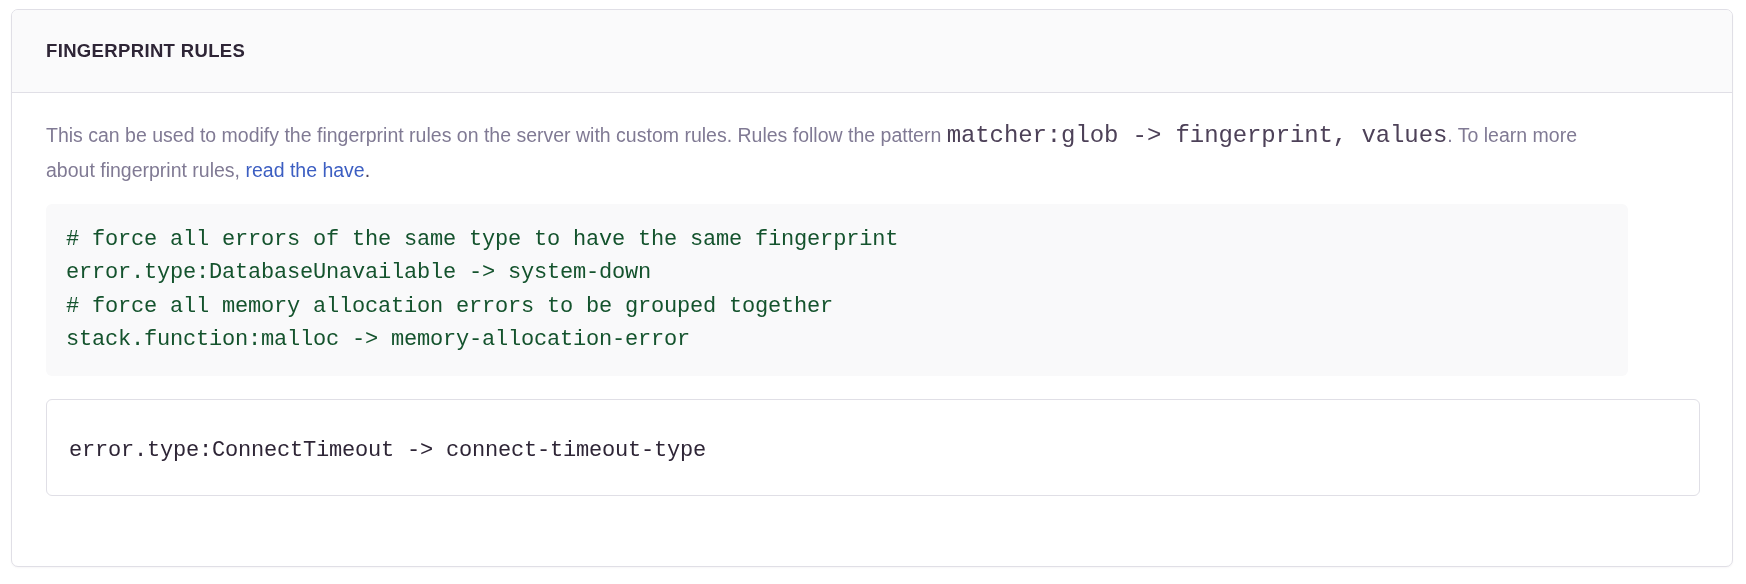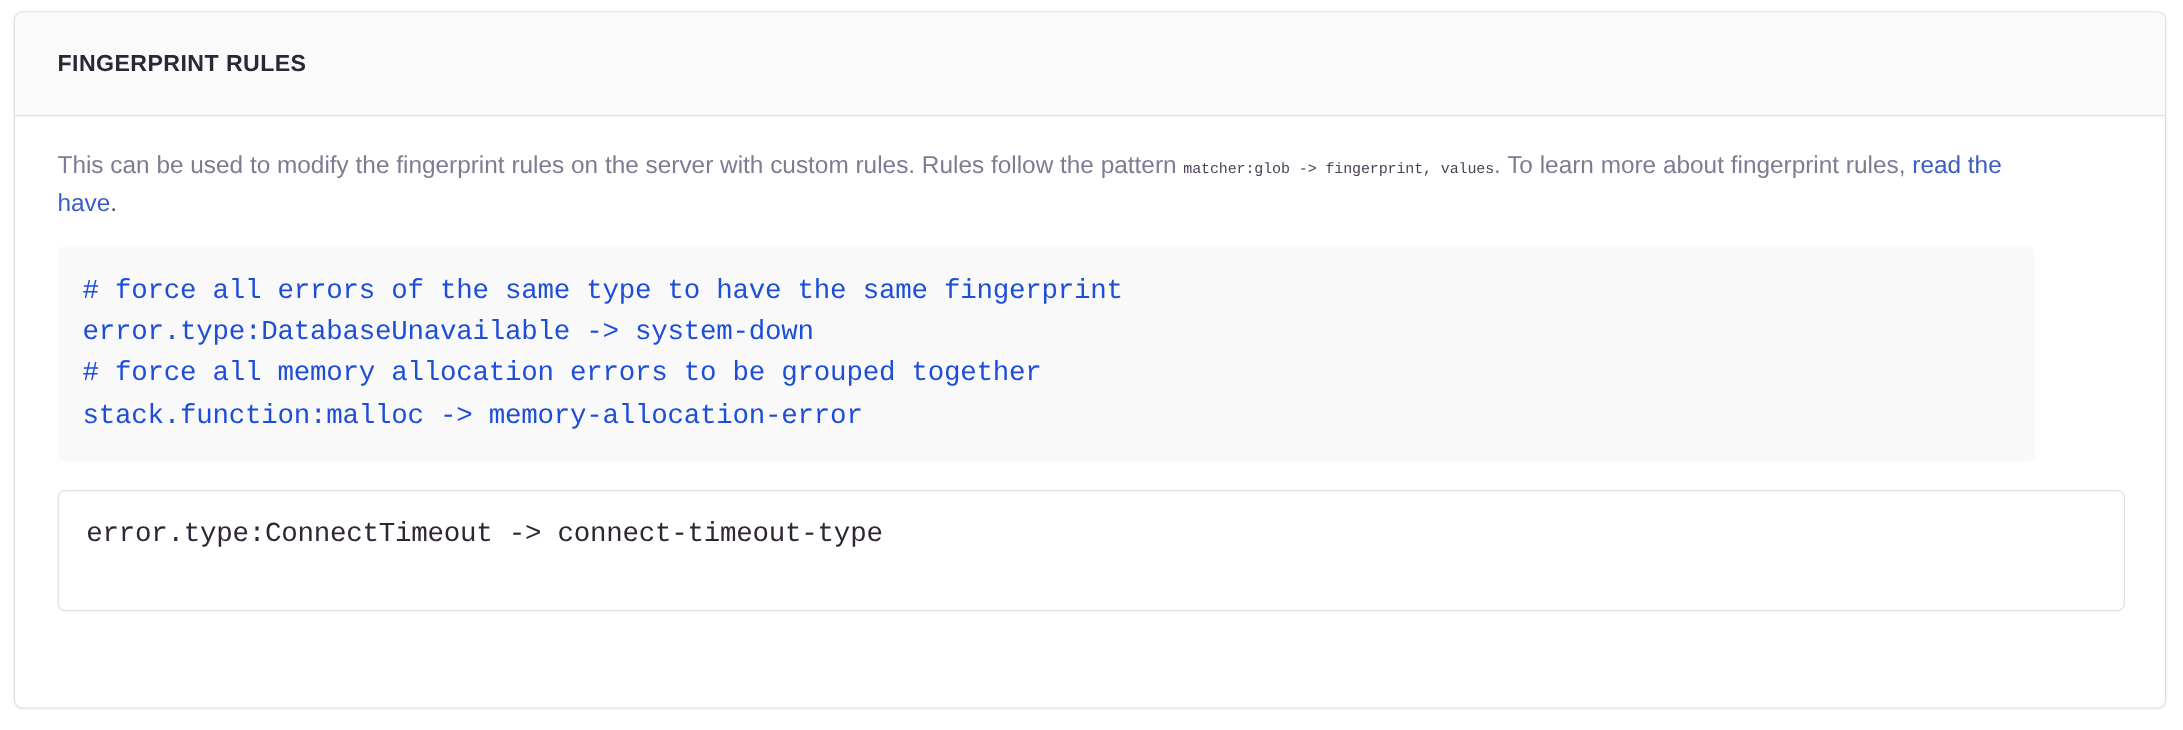--- a/index.html
+++ b/index.html
@@ -56,21 +56,21 @@
 
   .description {
     font-size: 19.5px;
     line-height: 1.58;
     color: #807a94;
     max-width: 1560px;
     margin: 0 0 12px 0;
   }
   .description .code-inline {
     font-family: "Liberation Mono", "DejaVu Sans Mono", monospace;
-    font-size: 12px;
+    font-size: 24px;
     color: #4d4158;
     letter-spacing: -0.1px;
   }
   .description .doc-link {
     color: #3c5ec2;
     text-decoration: none;
     cursor: pointer;
   }
   .description .period { color: #4d4158; }
 
@@ -82,40 +82,40 @@
     border-radius: 6px;
     padding: 19px 20px 20px 20px;
     width: 1582px;
     overflow: hidden;
   }
   .code-block pre {
     margin: 0;
     font-family: "Liberation Mono", "DejaVu Sans Mono", monospace;
     font-size: 22px;
     line-height: 1.52;
-    color: #1d4ed8;
+    color: #14532d;
     white-space: pre;
     letter-spacing: -0.2px;
   }
 
   
   .rules-input-wrap {
     margin-top: 23px;
     width: 1654px;
   }
   .rules-input {
     box-sizing: border-box;
     display: block;
     width: 100%;
     height: 97px;
     resize: none;
     background: #ffffff;
     border: 1px solid #e0dfe6;
     border-radius: 6px;
-    padding: 18px 22px;
+    padding: 34px 22px;
     font-family: "Liberation Mono", "DejaVu Sans Mono", monospace;
     font-size: 22px;
     line-height: 1.5;
     color: #2e2536;
     letter-spacing: -0.2px;
     outline: none;
     overflow: hidden;
   }
   .rules-input::placeholder { color: #a9a5b5; }
 </style>

